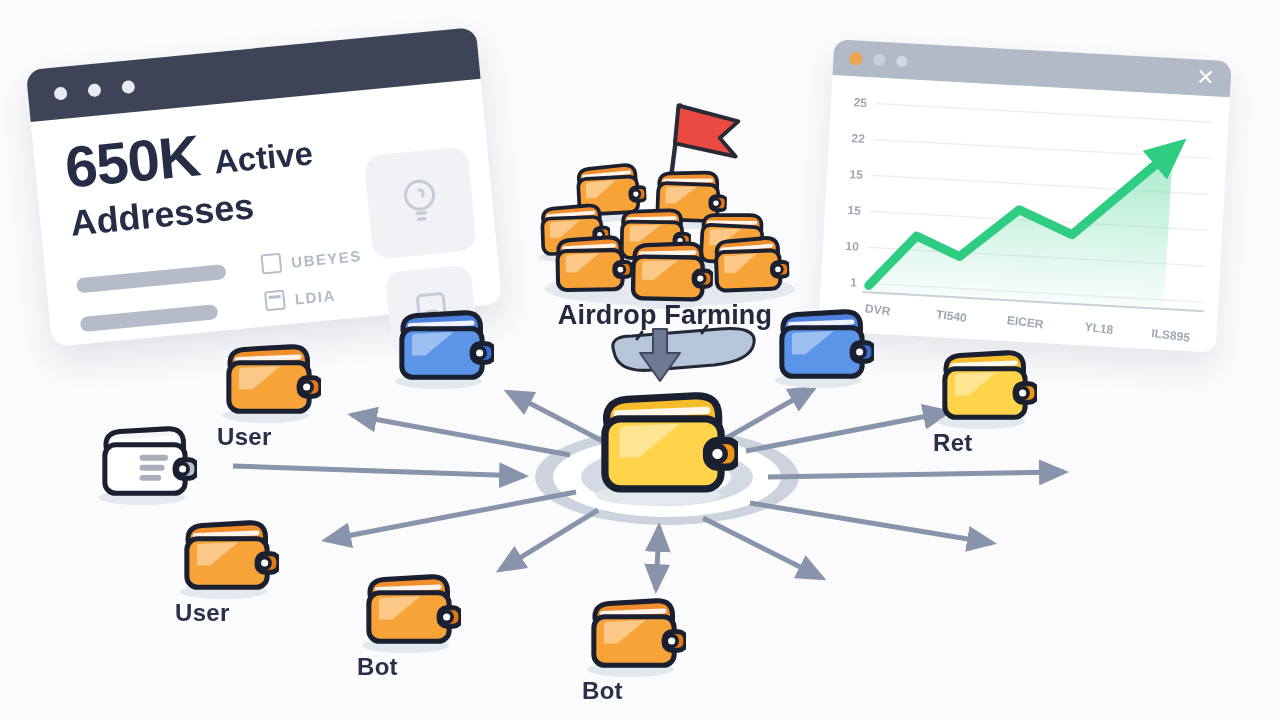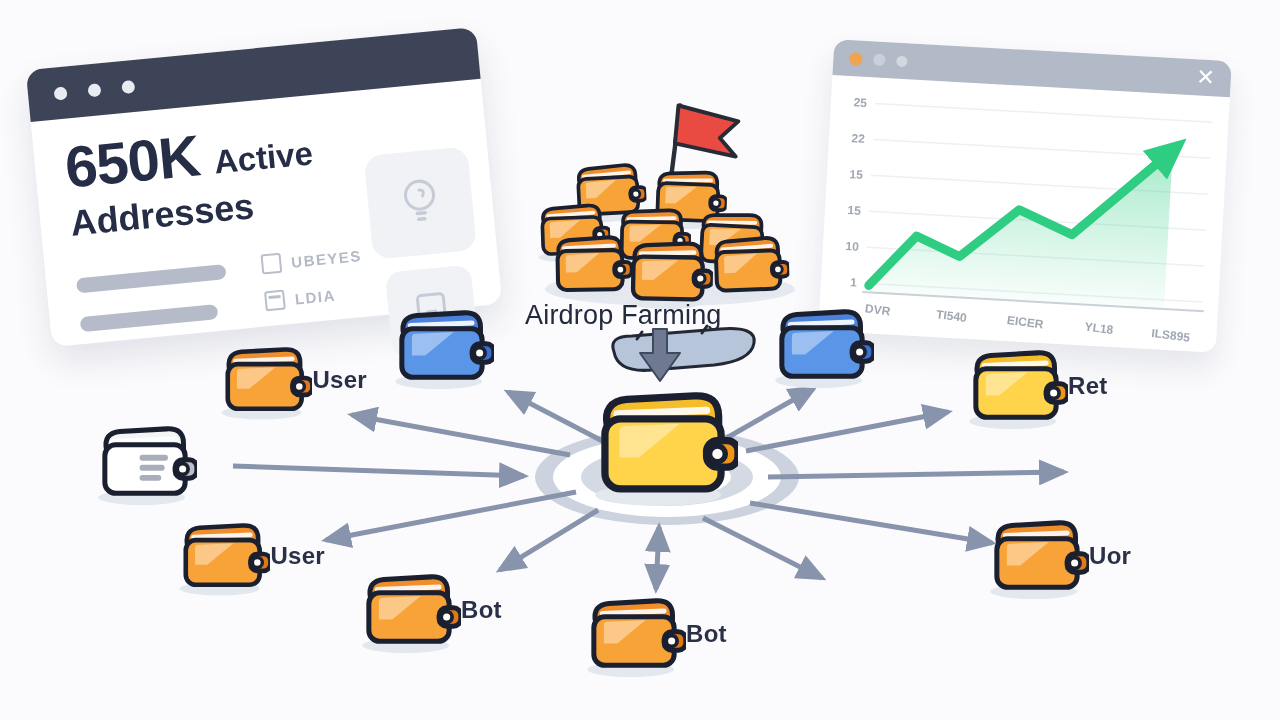--- a/index.html
+++ b/index.html
@@ -41,22 +41,22 @@
     box-shadow:0 16px 30px rgba(40,50,80,.10);z-index:1;}
   .titlebar-gray{height:36px;background:#b2bac7;border-radius:14px 14px 0 0;
     display:flex;align-items:center;padding:0 16px;gap:11px;position:relative;}
   .dot.orange{width:13px;height:13px;background:#f0a44e;}
   .dot.g1{width:12px;height:12px;background:#c9d0da;}
   .dot.g2{width:11px;height:11px;background:#d2d8e0;}
   .win-close{position:absolute;right:16px;top:3px;color:#fff;font-size:22px;
     font-weight:700;cursor:pointer;line-height:30px;}
 
   
-  .node{position:absolute;width:150px;display:flex;flex-direction:row;
-    align-items:center;z-index:5;transform:translateX(-75px);}
+  .node{position:absolute;width:150px;display:flex;flex-direction:column;
+    z-index:5;transform:translateX(-75px);}
   .wallet{display:block;}
   .wallet.orange{--c1:#f8a338;--flap:#ef8e2a;--clasp:#e07818;}
   .wallet.gold  {--c1:#ffd34a;--flap:#f6bd2a;--clasp:#ef9715;}
   .wallet.blue  {--c1:#5b95e8;--flap:#4a82dd;--clasp:#3a6ecf;}
   .wallet.white {--c1:#ffffff;--flap:#f4f5f7;--clasp:#b9c0ca;}
   .nlabel{margin-top:0px;font-size:24px;font-weight:800;color:#2a3047;letter-spacing:.3px;}
   .overlay-lines{position:absolute;left:23px;top:0;}
   .paper{position:absolute;left:26px;top:-14px;z-index:-1;}
 
   
@@ -64,22 +64,22 @@
   .e1{left:535px;top:429px;width:264px;height:96px;background:#ccd2de;z-index:2;}
   .e2{left:553px;top:437px;width:228px;height:80px;background:#ffffff;z-index:2;}
   .e3{left:581px;top:448px;width:172px;height:58px;background:#d4dae4;z-index:2;}
   .e4{left:603px;top:456px;width:128px;height:42px;background:#ffffff;z-index:2;}
 
   
   .pile-shadow{position:absolute;left:545px;top:272px;width:250px;height:34px;
     border-radius:50%;background:#e6e9ef;z-index:3;}
   .stack{position:absolute;z-index:3;}
   .flag-svg{position:absolute;left:638px;top:88px;z-index:3;}
-  .caption{position:absolute;left:525px;top:300px;width:280px;text-align:left;
-    font-size:27px;font-weight:400;color:#232a3d;z-index:4;letter-spacing:.2px;}
+  .caption{position:absolute;left:525px;top:300px;width:280px;text-align:center;
+    font-size:27px;font-weight:700;color:#232a3d;z-index:4;letter-spacing:.2px;}
 
   .layer-svg{position:absolute;left:0;top:0;z-index:4;pointer-events:none;}
   svg text{font-family:"Liberation Sans","DejaVu Sans",sans-serif;}
 </style>
 </head>
 <body>
 
 <svg width="0" height="0" style="position:absolute">
   <defs>
     <symbol id="wallet-shape" viewBox="0 0 124 104" overflow="visible">
@@ -301,28 +301,22 @@
     <div class="nlabel">Bot</div>
   </div>
 
 
   <div class="node" style="left:845px;top:301px">
     <svg class="wallet blue" width="104" height="87" viewBox="0 0 124 104">
         <use href="#wallet-shape"></use>
       </svg>
   </div>
 
-  <div class="node" style="left:1039px;top:342px">
+  <div class="node" style="left:1008px;top:342px">
     <svg class="wallet gold" width="104" height="87" viewBox="0 0 124 104">
         <use href="#wallet-shape"></use>
       </svg>
     <div class="nlabel">Ret</div>
   </div>
 
 
-  <div class="node" style="left:1060px;top:512px">
-    <svg class="wallet orange" width="104" height="87" viewBox="0 0 124 104">
-        <use href="#wallet-shape"></use>
-      </svg>
-    <div class="nlabel">Uor</div>
-  </div>
 
 </div>
 
 </body></html>

